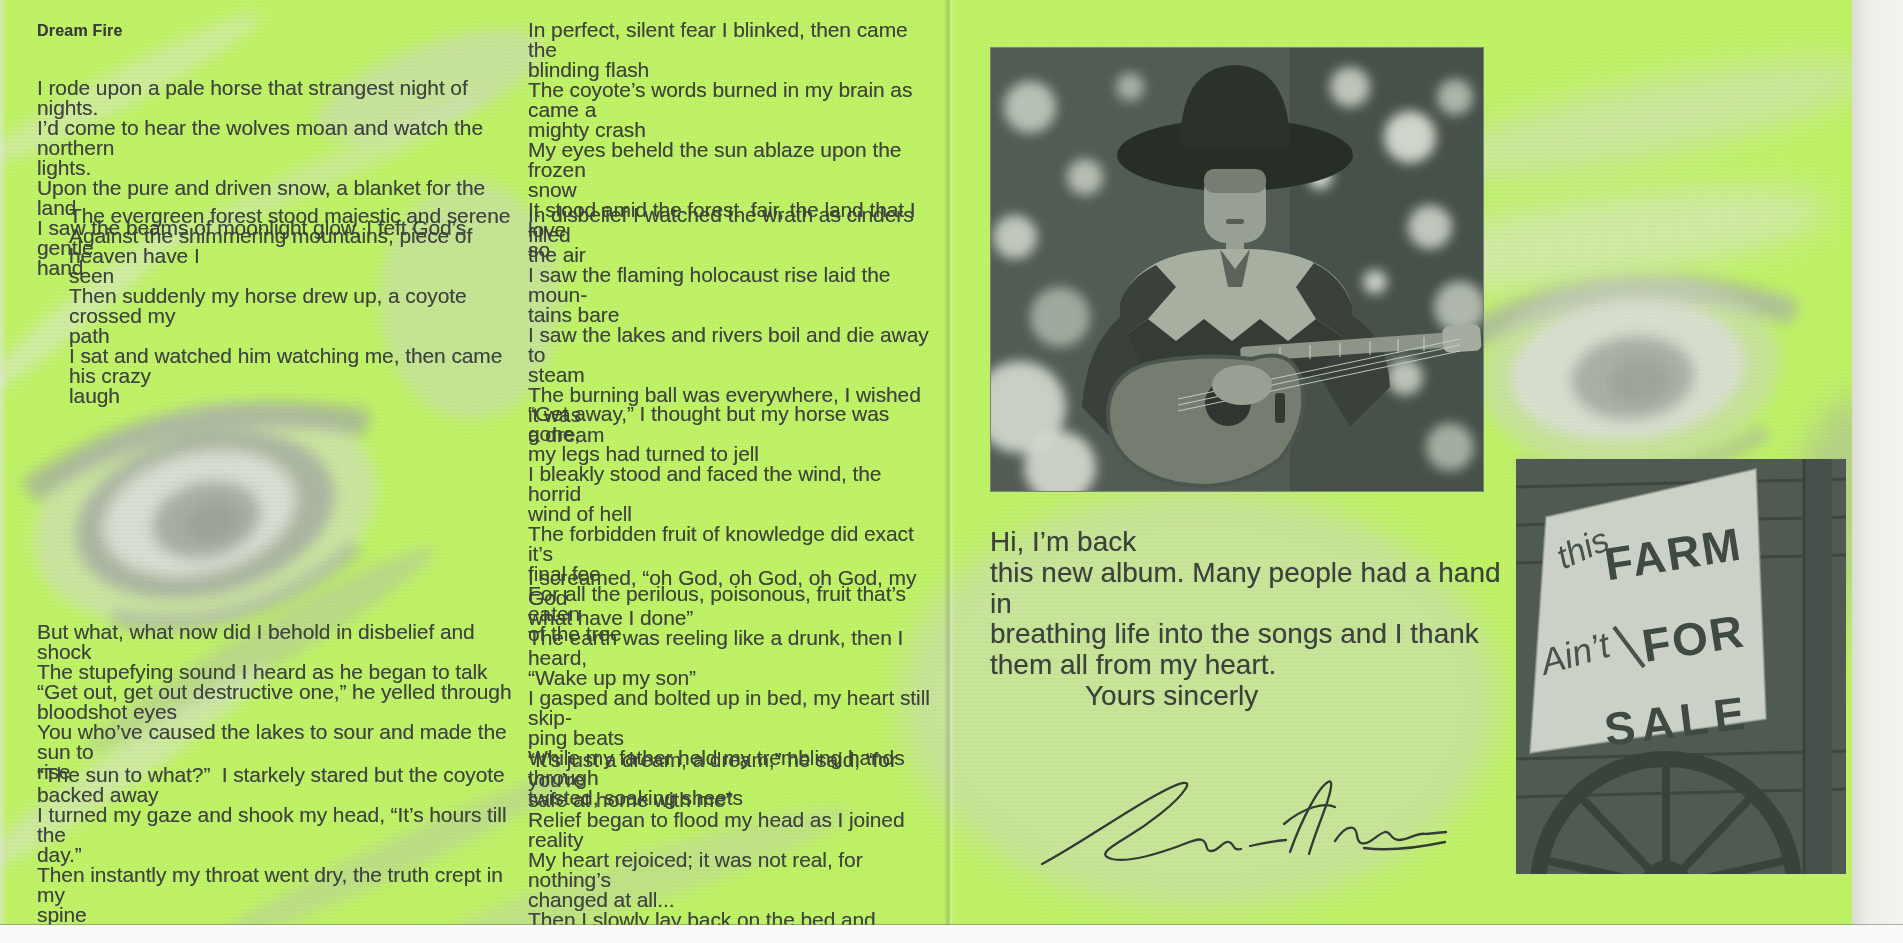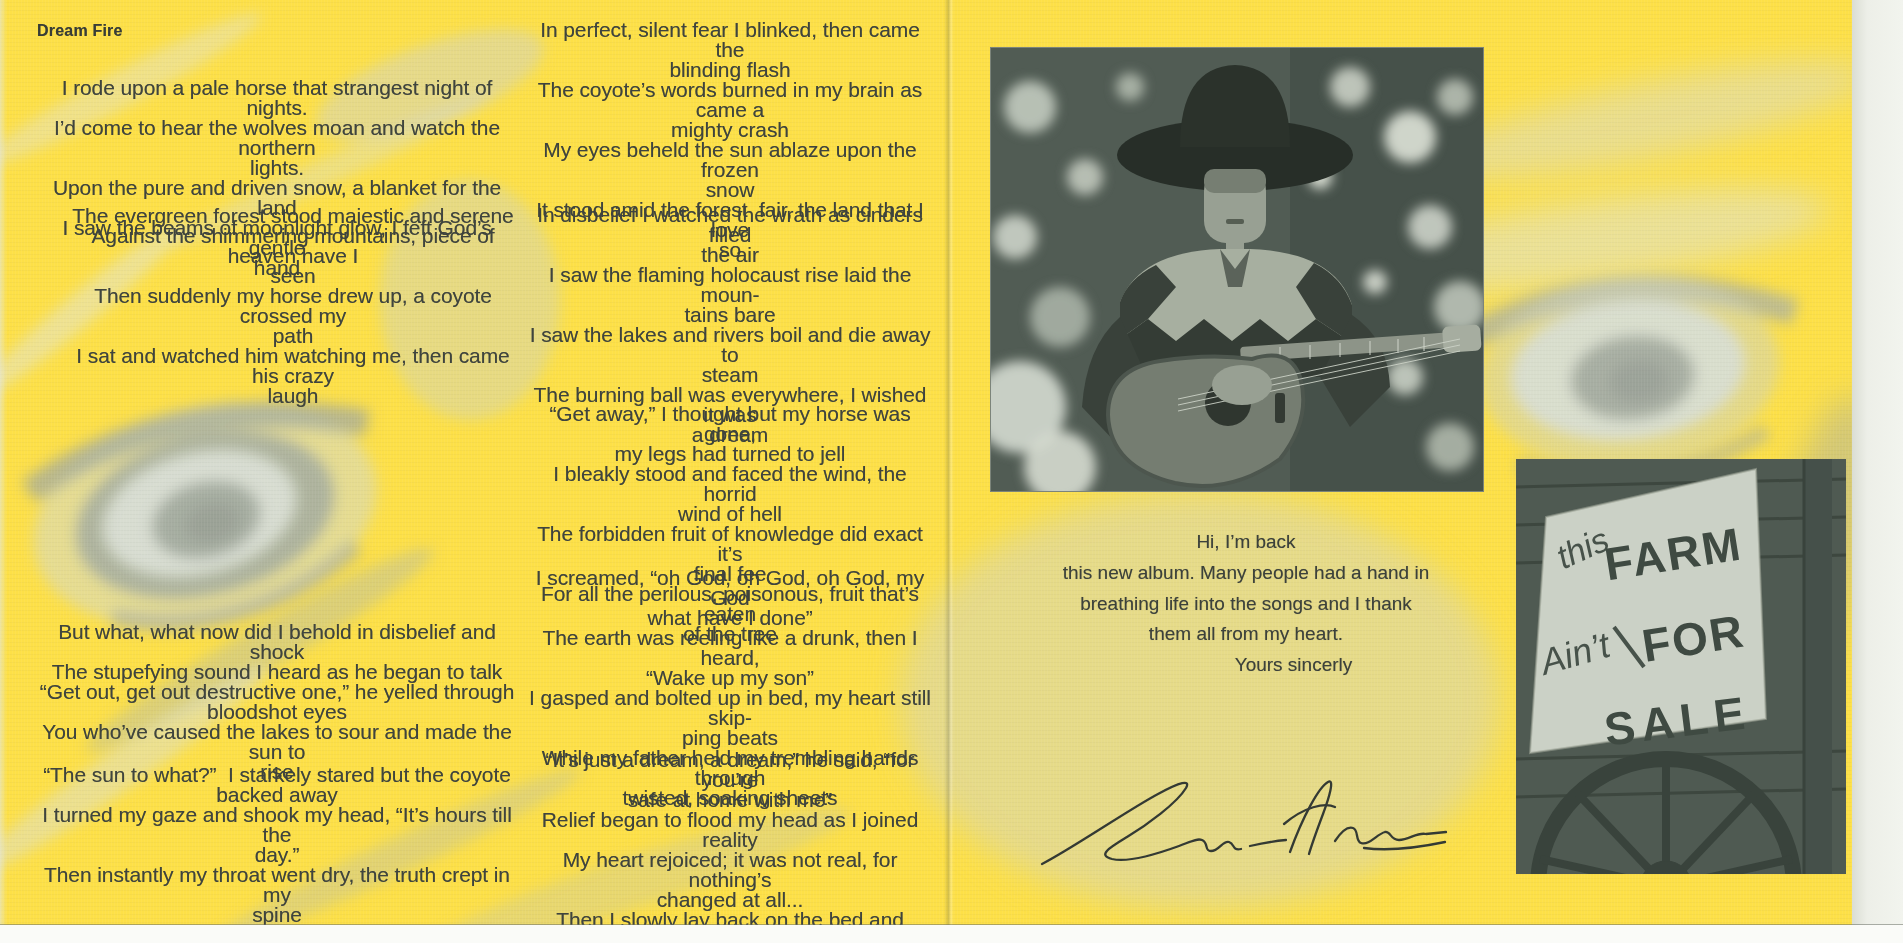--- a/index.html
+++ b/index.html
@@ -1,20 +1,19 @@
 <!DOCTYPE html>
 <html><head>
 <meta charset="utf-8">
 <style>
   html,body{margin:0;padding:0;background:#9a9e97;}
   .scan{
     position:relative;width:1903px;height:943px;overflow:hidden;
-    background:#fde047;
+    background:#bef264;
     font-family:"Liberation Sans", sans-serif;
-    text-align:center;
   }
   
   .scan::before{
     content:"";position:absolute;inset:0;z-index:1;pointer-events:none;
     background:
       repeating-linear-gradient(90deg, rgba(255,255,255,.05) 0 1px, rgba(0,0,0,0) 1px 3px),
       repeating-linear-gradient(0deg, rgba(90,95,88,.04) 0 1px, rgba(0,0,0,0) 1px 4px);
   }
   .watermark{position:absolute;left:0;top:0;z-index:0;}
   .fold{
@@ -48,21 +47,21 @@
   .c2-s4{top:750px;left:0;}
 
   
   .man-photo{position:absolute;left:990px;top:47px;width:494px;height:445px;margin:0;z-index:2;}
   .farm-photo{position:absolute;left:1516px;top:459px;width:330px;height:415px;margin:0;z-index:4;}
   .man-photo svg,.farm-photo svg{display:block;}
 
   
   .letter{
     position:absolute;left:990px;top:527px;width:512px;z-index:4;
-    font-size:19px;line-height:30.8px;color:#3c413b;
+    font-size:28px;line-height:30.8px;color:#3c413b;
     text-shadow:0 0 .7px rgba(60,65,58,.45);
   }
   .letter .indent{padding-left:95px;}
 
   .signature{position:absolute;left:1028px;top:762px;z-index:4;}
 
   
   .edge-bottom{
     position:absolute;left:0;top:925px;width:1903px;height:18px;z-index:6;
     background:#fafbf8;

